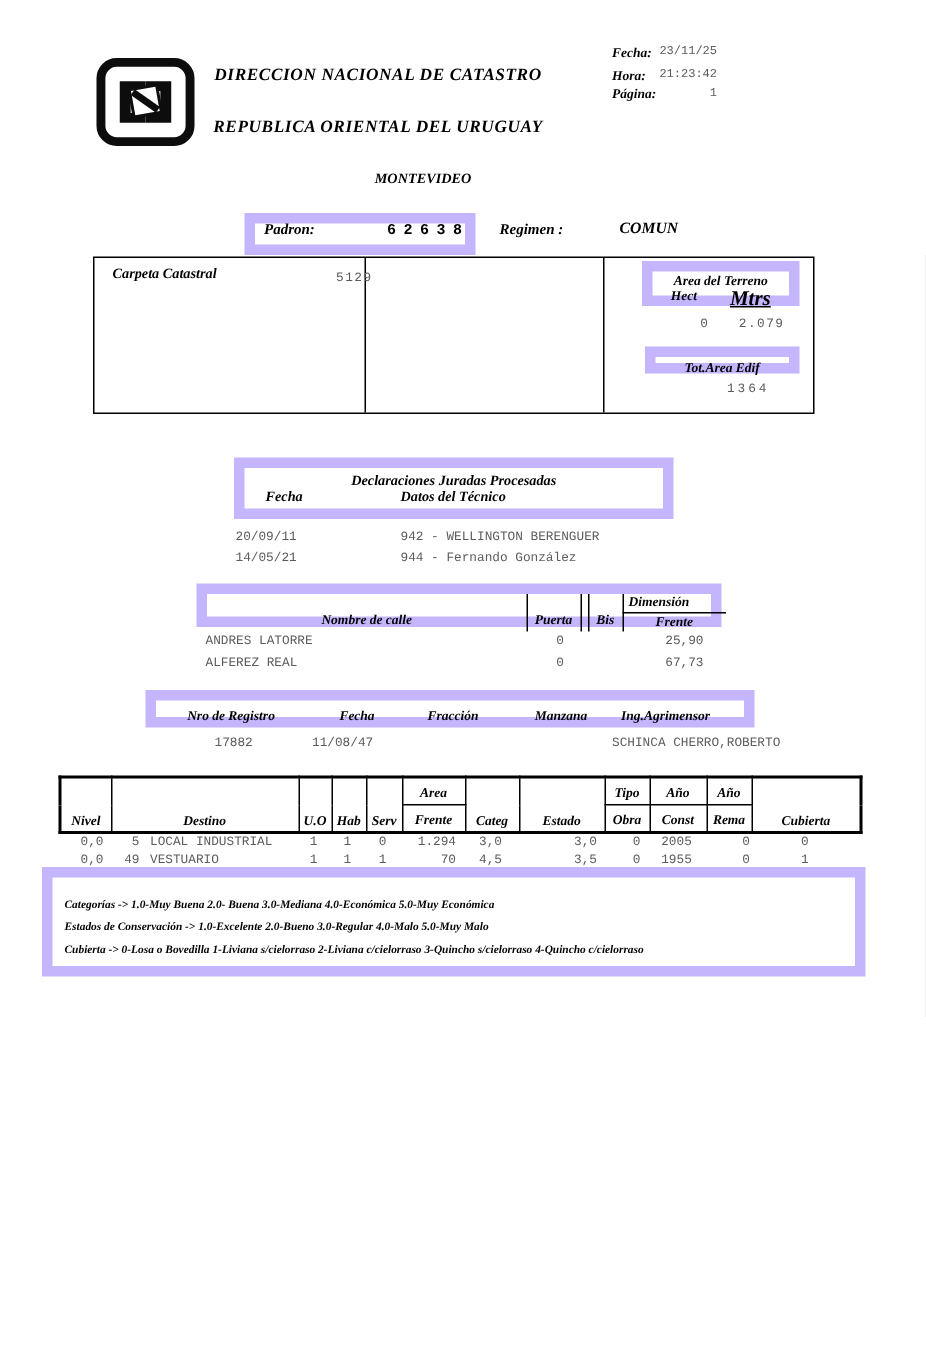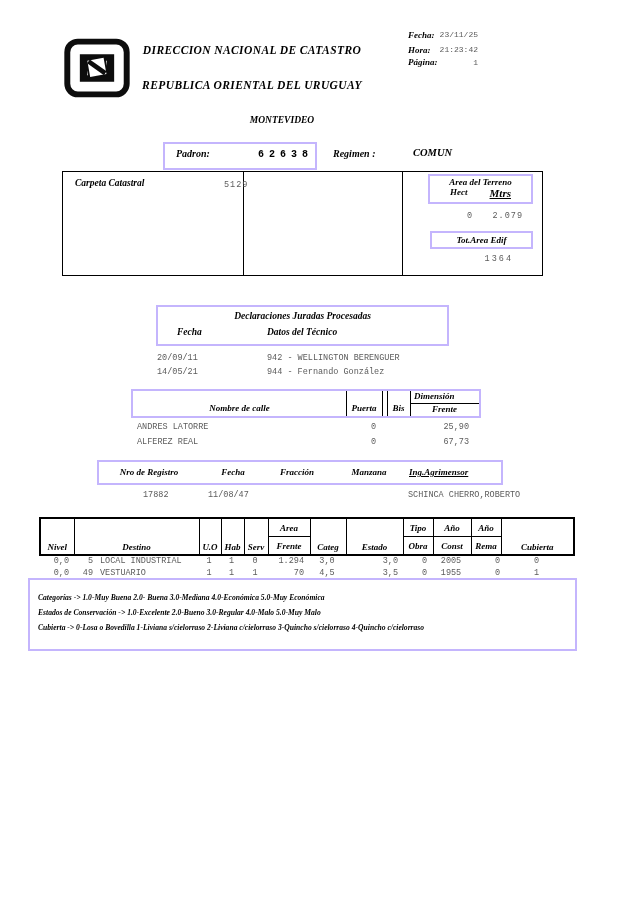--- a/index.html
+++ b/index.html
@@ -7,21 +7,21 @@
         font-family:"Liberation Serif",serif;overflow:hidden;}
   .abs{position:absolute;}
   .lbl{font-family:"Liberation Serif",serif;font-style:italic;font-weight:bold;color:#000;}
   .mono{font-family:"Liberation Mono","DejaVu Sans Mono",monospace;color:#5c5c5c;
         font-size:8.5px;white-space:nowrap;}
   .monoD{color:#000;font-weight:bold;}
   .sp1{letter-spacing:1px;}
   .sp2{letter-spacing:2px;}
   .ctr{text-align:center;}
   .rt{text-align:right;}
-  .box{border:2px solid #c4b5fd;box-sizing:border-box;}
+  .box{border:7px solid #c4b5fd;box-sizing:border-box;}
   .box15{border:1.5px solid #000;box-sizing:border-box;}
   .vline{position:absolute;width:1px;background:#000;}
   .hline{position:absolute;height:1px;background:#000;}
   
   .title{font-size:11.5px;letter-spacing:.4px;}
   .meta-lbl{font-size:9px;}
   
   table.hdr{position:absolute;left:39px;top:517px;width:534px;border-collapse:collapse;
             table-layout:fixed;border:2px solid #000;}
   table.hdr td{border-left:1px solid #000;border-right:1px solid #000;
@@ -80,21 +80,21 @@
   <div class="vline" style="left:243px;top:172px;height:103px;"></div>
   <div class="vline" style="left:402px;top:172px;height:103px;"></div>
 
   <div class="abs lbl" style="left:75px;top:178px;font-size:9.5px;">Carpeta Catastral</div>
   <div class="abs mono sp1" style="left:176px;top:180px;margin-left:48px;">5129</div>
 
   <div class="abs box" style="left:428px;top:174px;width:105px;height:30px;">
     <div class="lbl ctr" style="font-size:9px;margin-top:1px;">Area del Terreno</div>
     <div style="display:flex;justify-content:center;gap:22px;">
       <span class="lbl" style="font-size:9px;">Hect</span>
-      <span class="lbl" style="font-size:11px;text-decoration:underline;">Mtrs</span>
+      <span class="lbl" style="font-size:14px;text-decoration:underline;">Mtrs</span>
     </div>
   </div>
   <div class="abs mono rt sp1" style="left:430px;top:211px;width:43px;">0</div>
   <div class="abs mono rt sp1" style="left:480px;top:211px;width:43px;">2.079</div>
 
   <div class="abs box" style="left:430px;top:231px;width:103px;height:18px;">
     <div class="lbl ctr" style="font-size:9px;line-height:14px;">Tot.Area Edif</div>
   </div>
   <div class="abs mono rt sp2" style="left:458px;top:254px;width:55px;">1364</div>
 
@@ -129,21 +129,21 @@
   <div class="abs mono" style="left:137px;top:437px;">ALFEREZ REAL</div>
   <div class="abs mono rt" style="left:346px;top:437px;width:30px;">0</div>
   <div class="abs mono ctr" style="left:388px;top:437px;width:22px;"></div>
   <div class="abs mono rt" style="left:410px;top:437px;width:59px;">67,73</div>
 
   <div class="abs box" style="left:97px;top:460px;width:406px;height:25px;">
     <div class="abs lbl ctr" style="left:4px;top:5px;width:92px;font-size:9px;">Nro de Registro</div>
     <div class="abs lbl ctr" style="left:108px;top:5px;width:52px;font-size:9px;">Fecha</div>
     <div class="abs lbl ctr" style="left:168px;top:5px;width:60px;font-size:9px;">Fracción</div>
     <div class="abs lbl ctr" style="left:240px;top:5px;width:60px;font-size:9px;">Manzana</div>
-    <div class="abs lbl" style="left:310px;top:5px;font-size:9px;text-decoration:underline;">Ing.Agrimensor</div>
+    <div class="abs lbl" style="left:310px;top:5px;font-size:9px;">Ing.Agrimensor</div>
   </div>
   <div class="abs mono" style="left:143px;top:490px;">17882</div>
   <div class="abs mono" style="left:208px;top:490px;">11/08/47</div>
   <div class="abs mono" style="left:270px;top:490px;"></div>
   <div class="abs mono" style="left:345px;top:490px;"></div>
   <div class="abs mono" style="left:408px;top:490px;">SCHINCA CHERRO,ROBERTO</div>
 
   <table class="hdr">
     <colgroup>
       <col style="width:34px">

